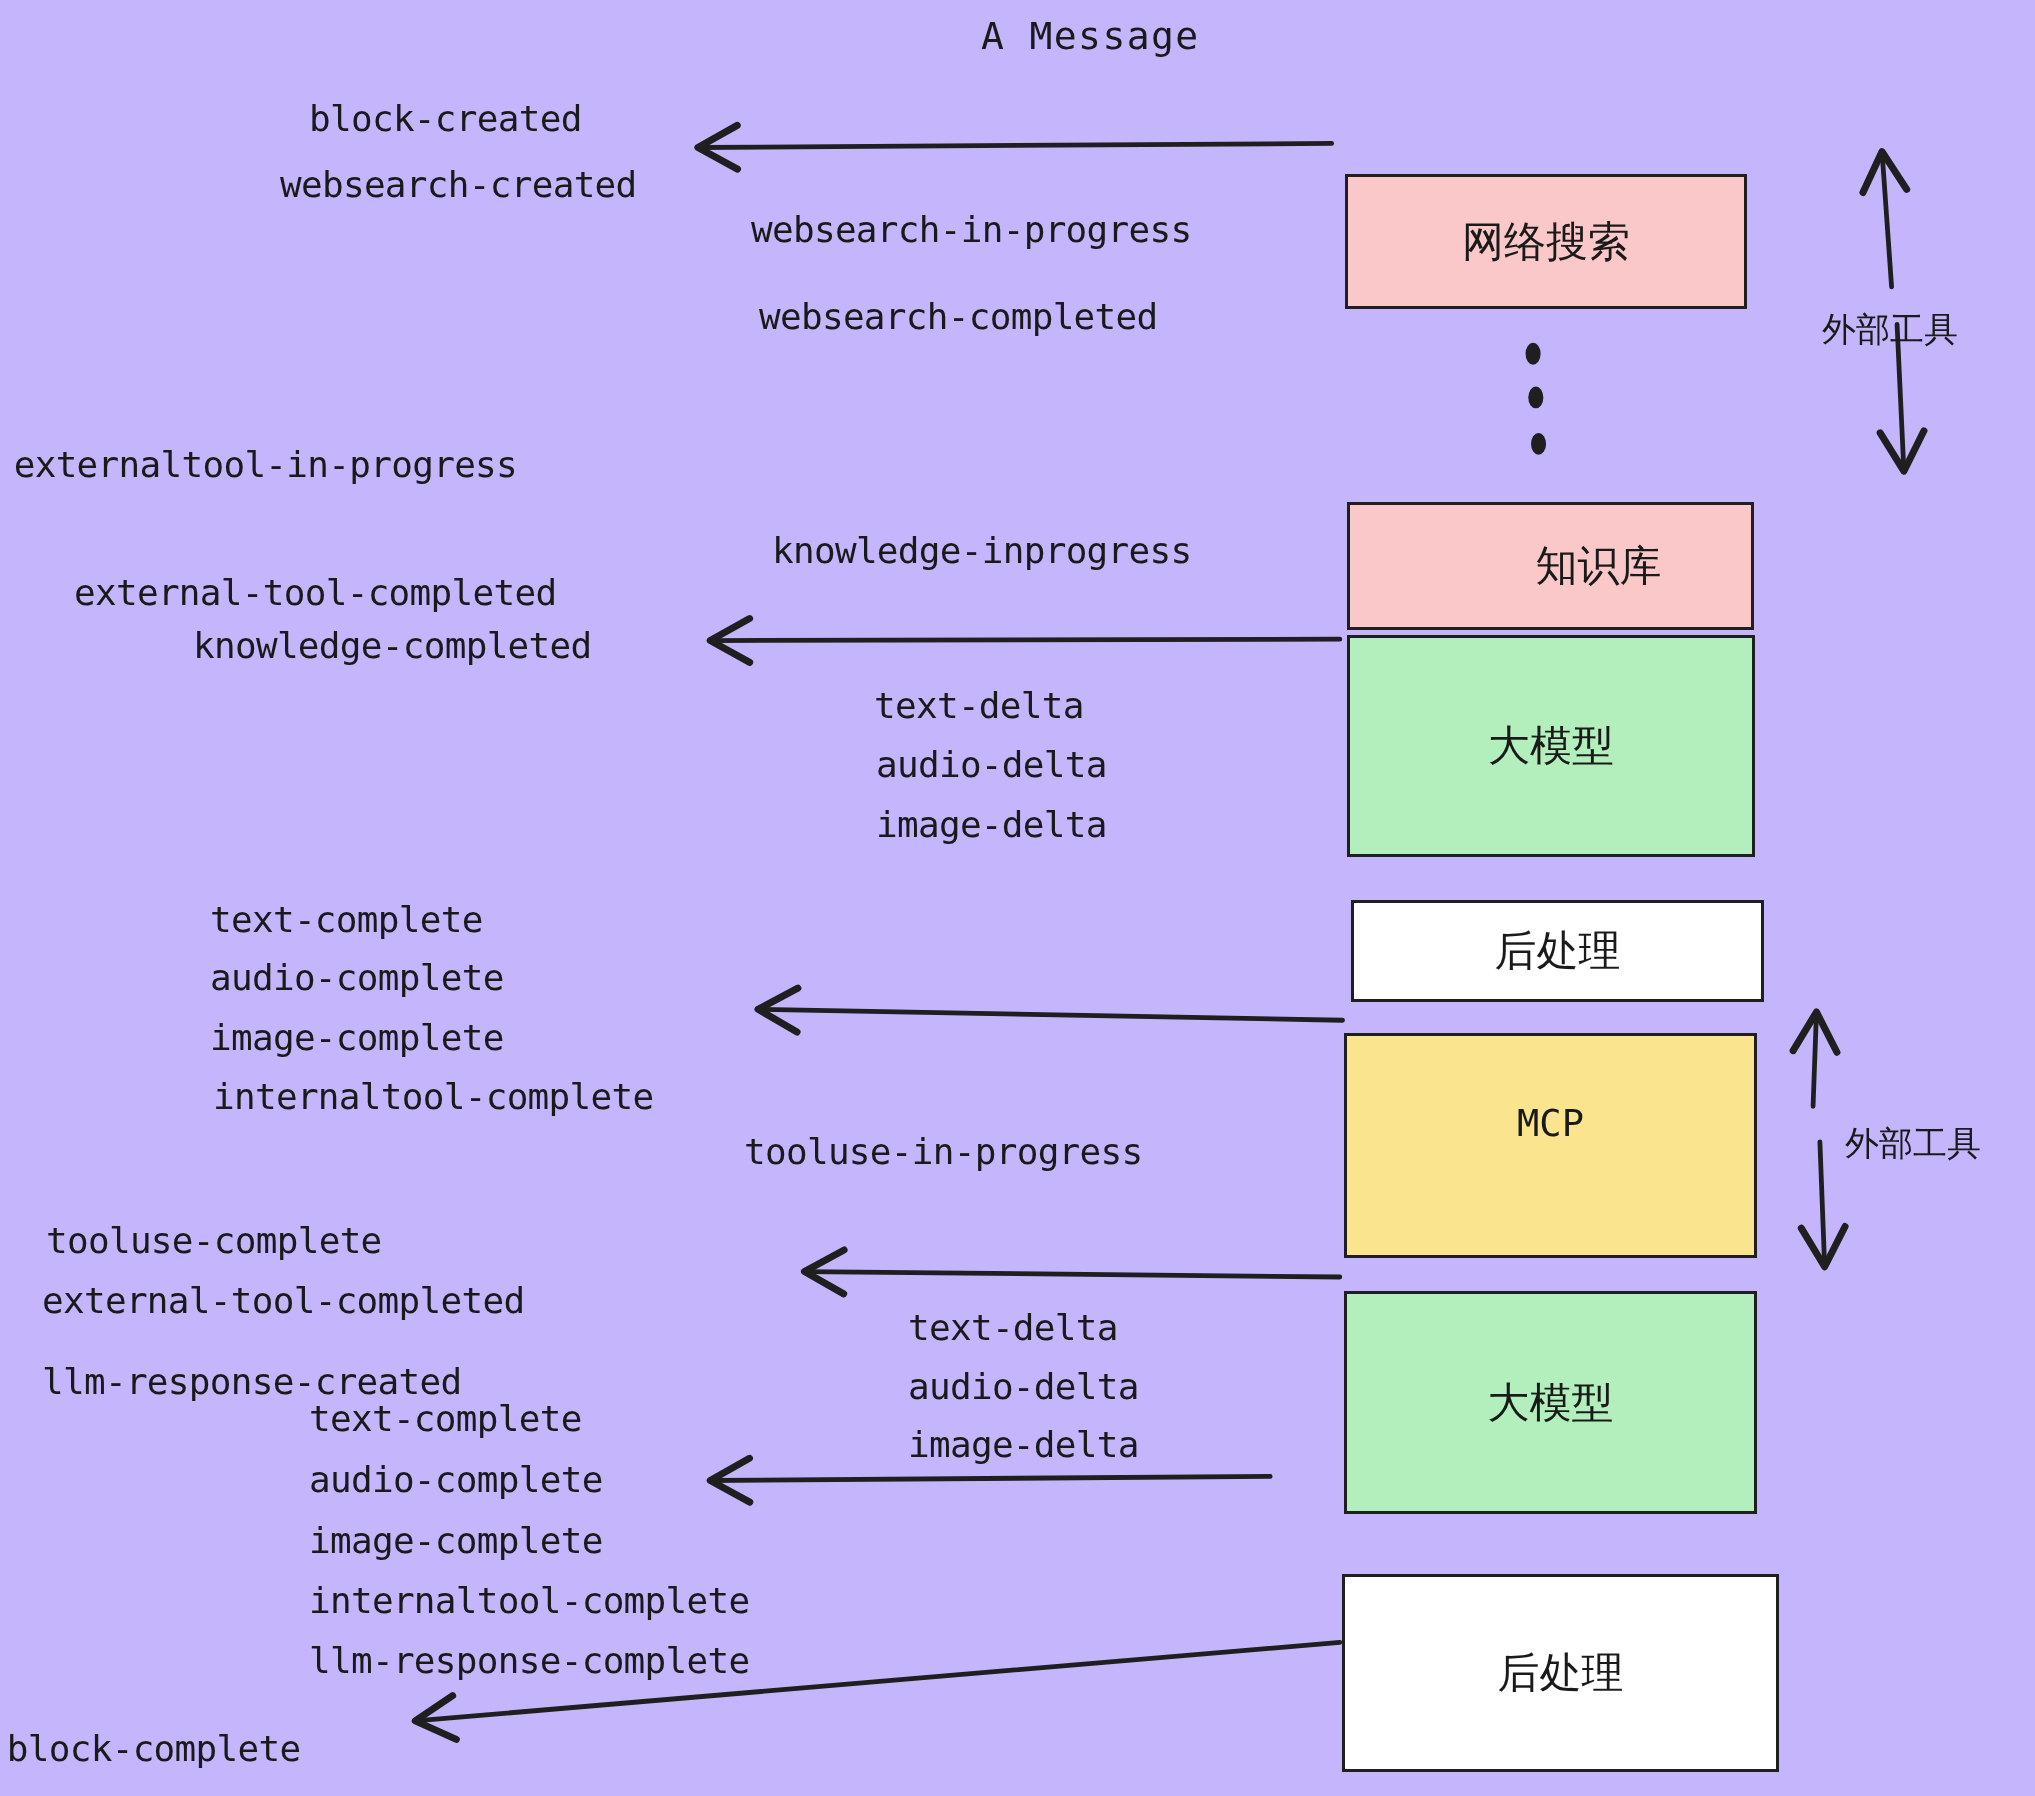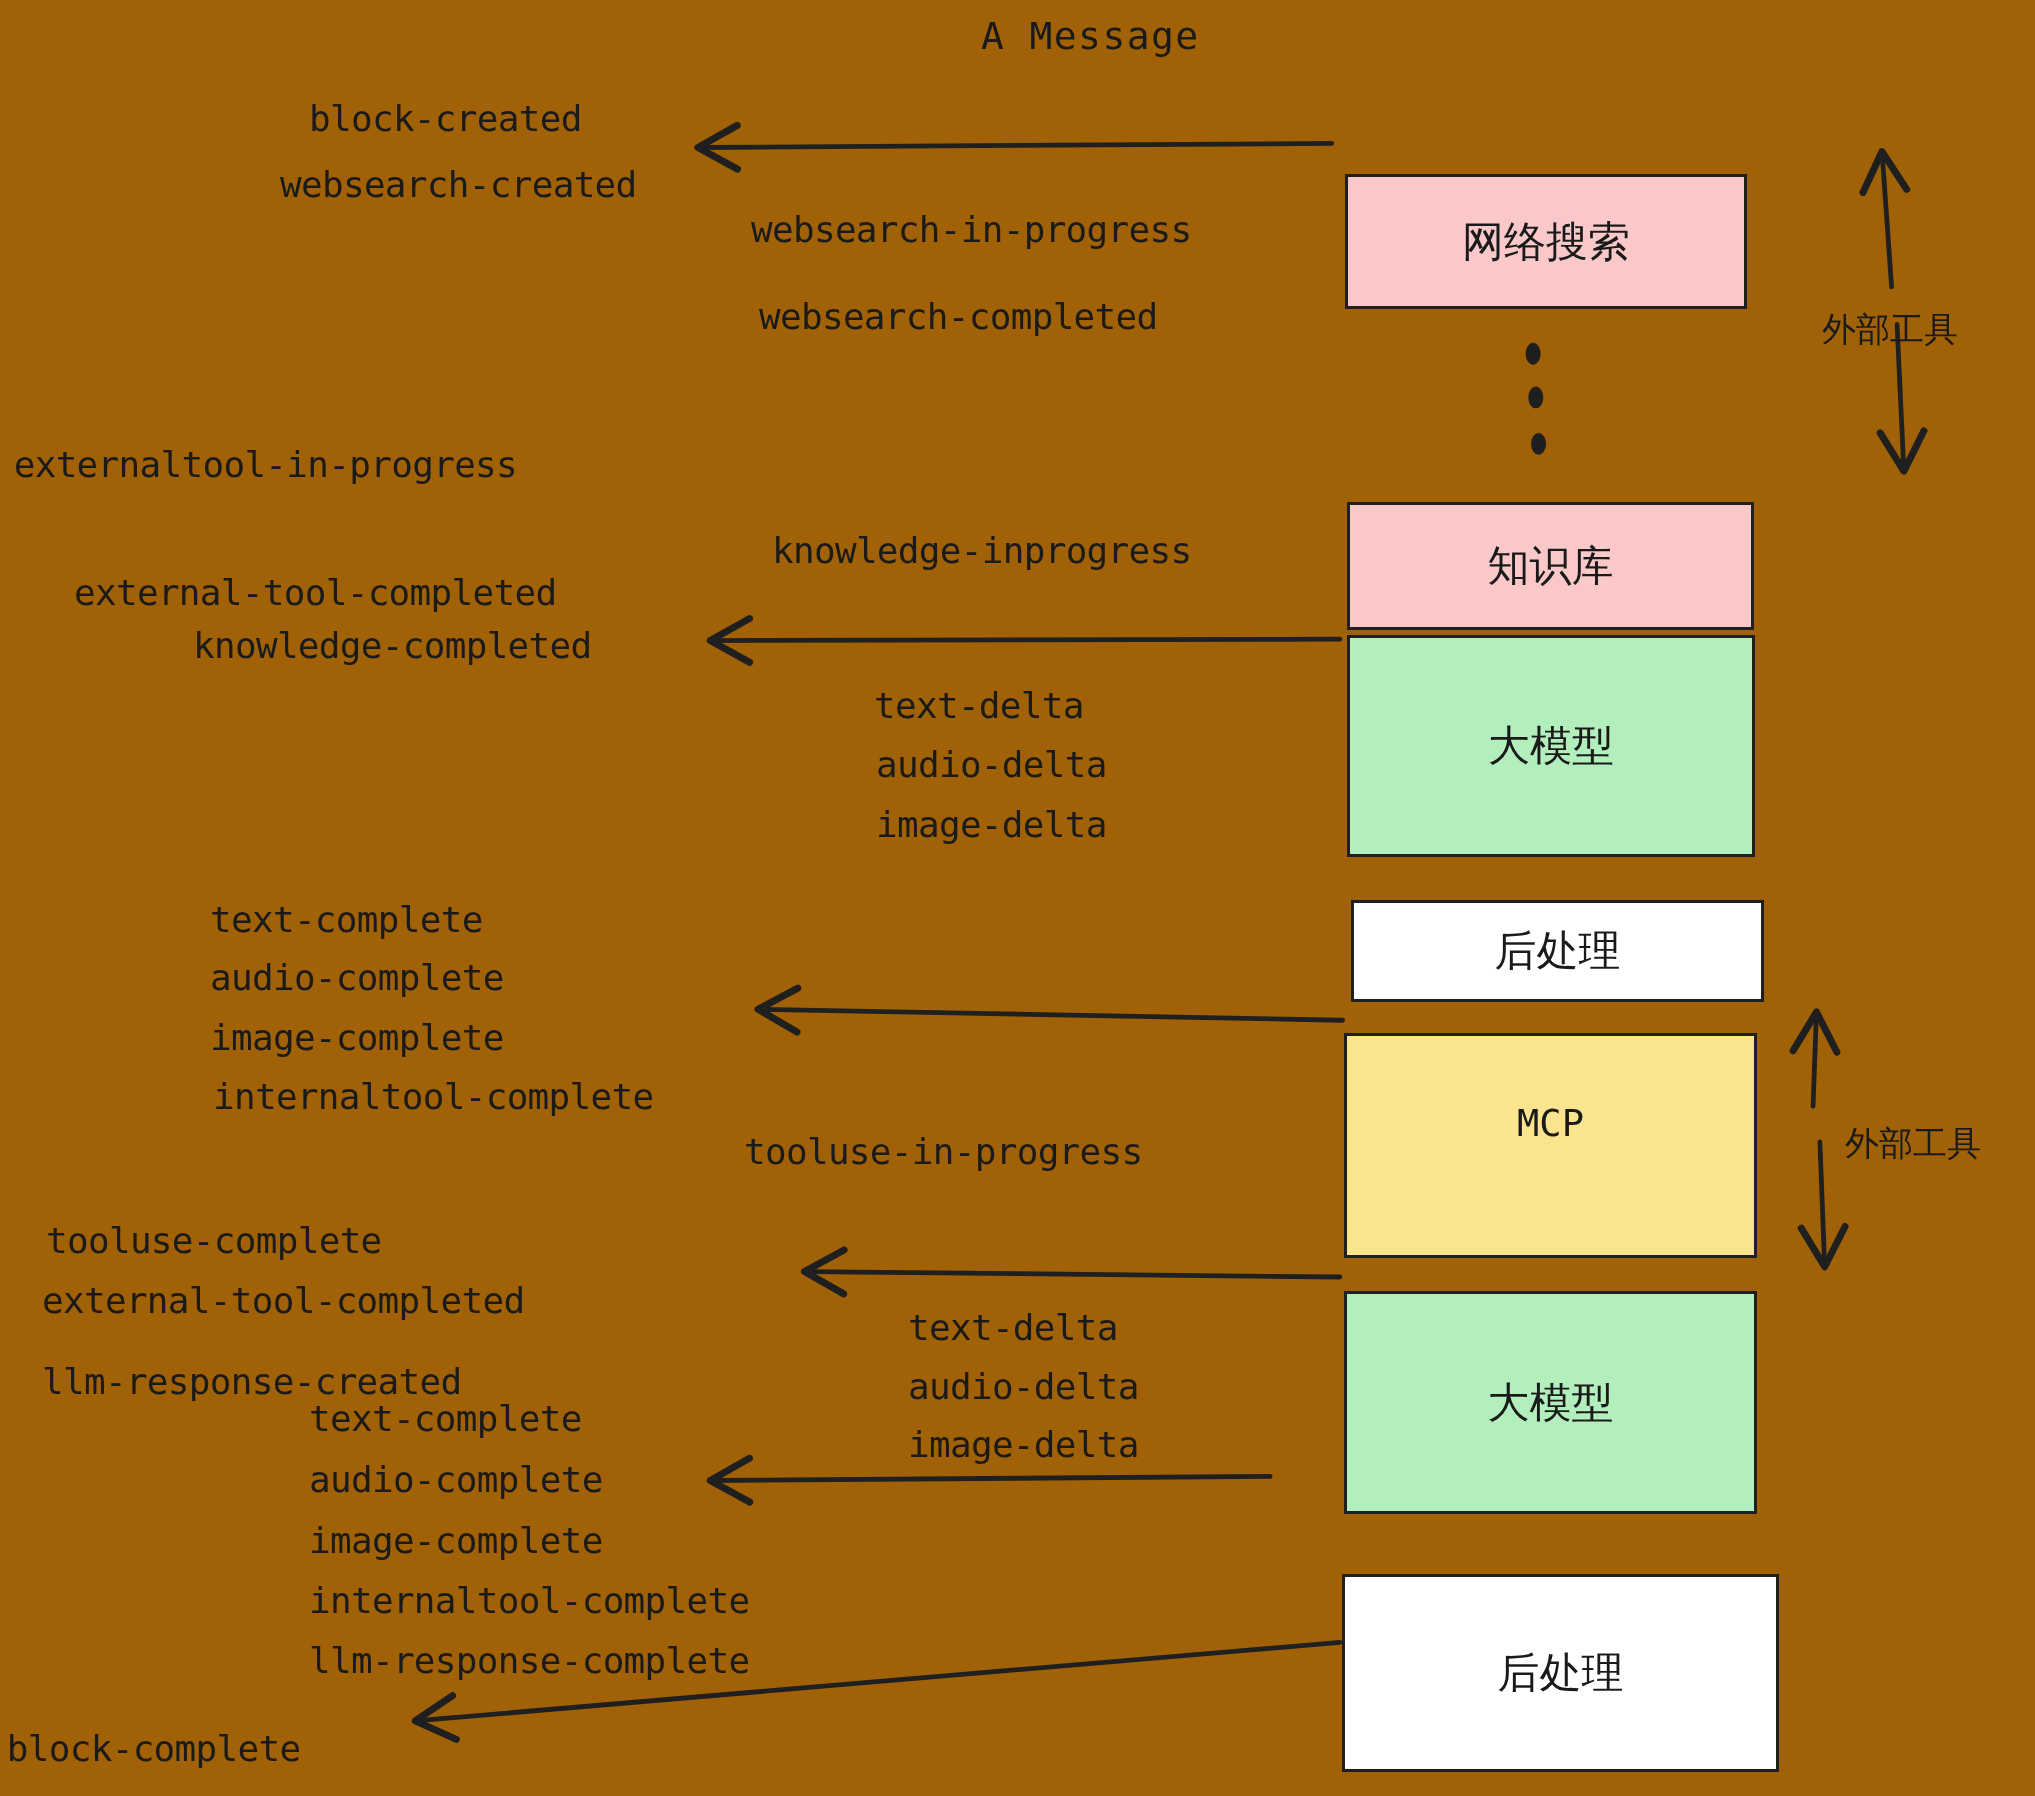--- a/index.html
+++ b/index.html
@@ -1,16 +1,16 @@
 <!DOCTYPE html>
 <html style="font-size:11px"><head>
 <meta charset="utf-8">
 <style>
   html,body{margin:0;padding:0;background:#ffffff;}
-  #stage{position:relative;width:2035px;height:1796px;background:#a16207;overflow:hidden;}
+  #stage{position:relative;width:2035px;height:1796px;background:#c4b5fd;overflow:hidden;}
   svg#canvas{position:absolute;left:0;top:0;width:2035px;height:1796px;}
   .evt{
     position:absolute;
     font-family:"DejaVu Sans Mono","Liberation Mono",monospace;
     font-size:36px;
     color:#1a1a1a;
     white-space:nowrap;
     letter-spacing:-0.7px;
     line-height:1;
   }
@@ -84,21 +84,21 @@
       <ellipse cx="2253" cy="650" rx="11" ry="16"></ellipse>
     </g>
   </svg>
 
   <div class="title" style="left:981px;top:13.7px;">A Message</div>
 
   <div class="nodebox" id="n0" style="left: 1345px; top: 174px; width: 402px; height: 135px; background: rgb(250, 200, 200);"></div>
   <div class="boxlabel" id="l0" style="left: 1345px; top: 174px; width: 402px; height: 135px;">网络搜索</div>
 
   <div class="nodebox" id="n1" style="left: 1347px; top: 502px; width: 407px; height: 128px; background: rgb(250, 200, 200);"></div>
-  <div class="boxlabel" id="l1" style="left: 1347px; top: 502px; width: 407px; height: 128px;">知识库</div>
+  <div class="boxlabel" id="l1" style="left: 1347px; top: 502px; width: 407px; height: 128px; padding-left: 48px;">知识库</div>
 
   <div class="nodebox" id="n2" style="left: 1347px; top: 635px; width: 408px; height: 222px; background: rgb(178, 239, 189);"></div>
   <div class="boxlabel" id="l2" style="left: 1347px; top: 635px; width: 408px; height: 222px;">大模型</div>
 
   <div class="nodebox" id="n3" style="left: 1351px; top: 900px; width: 413px; height: 102px; background: rgb(255, 255, 255);"></div>
   <div class="boxlabel" id="l3" style="left: 1351px; top: 900px; width: 413px; height: 102px;">后处理</div>
 
   <div class="nodebox" id="n4" style="left: 1344px; top: 1033px; width: 413px; height: 225px; background: rgb(250, 229, 142);"></div>
   <div class="boxlabel mono" id="l4" style="left: 1344px; top: 1011px; width: 413px; height: 225px; text-align: center;">MCP</div>
 

